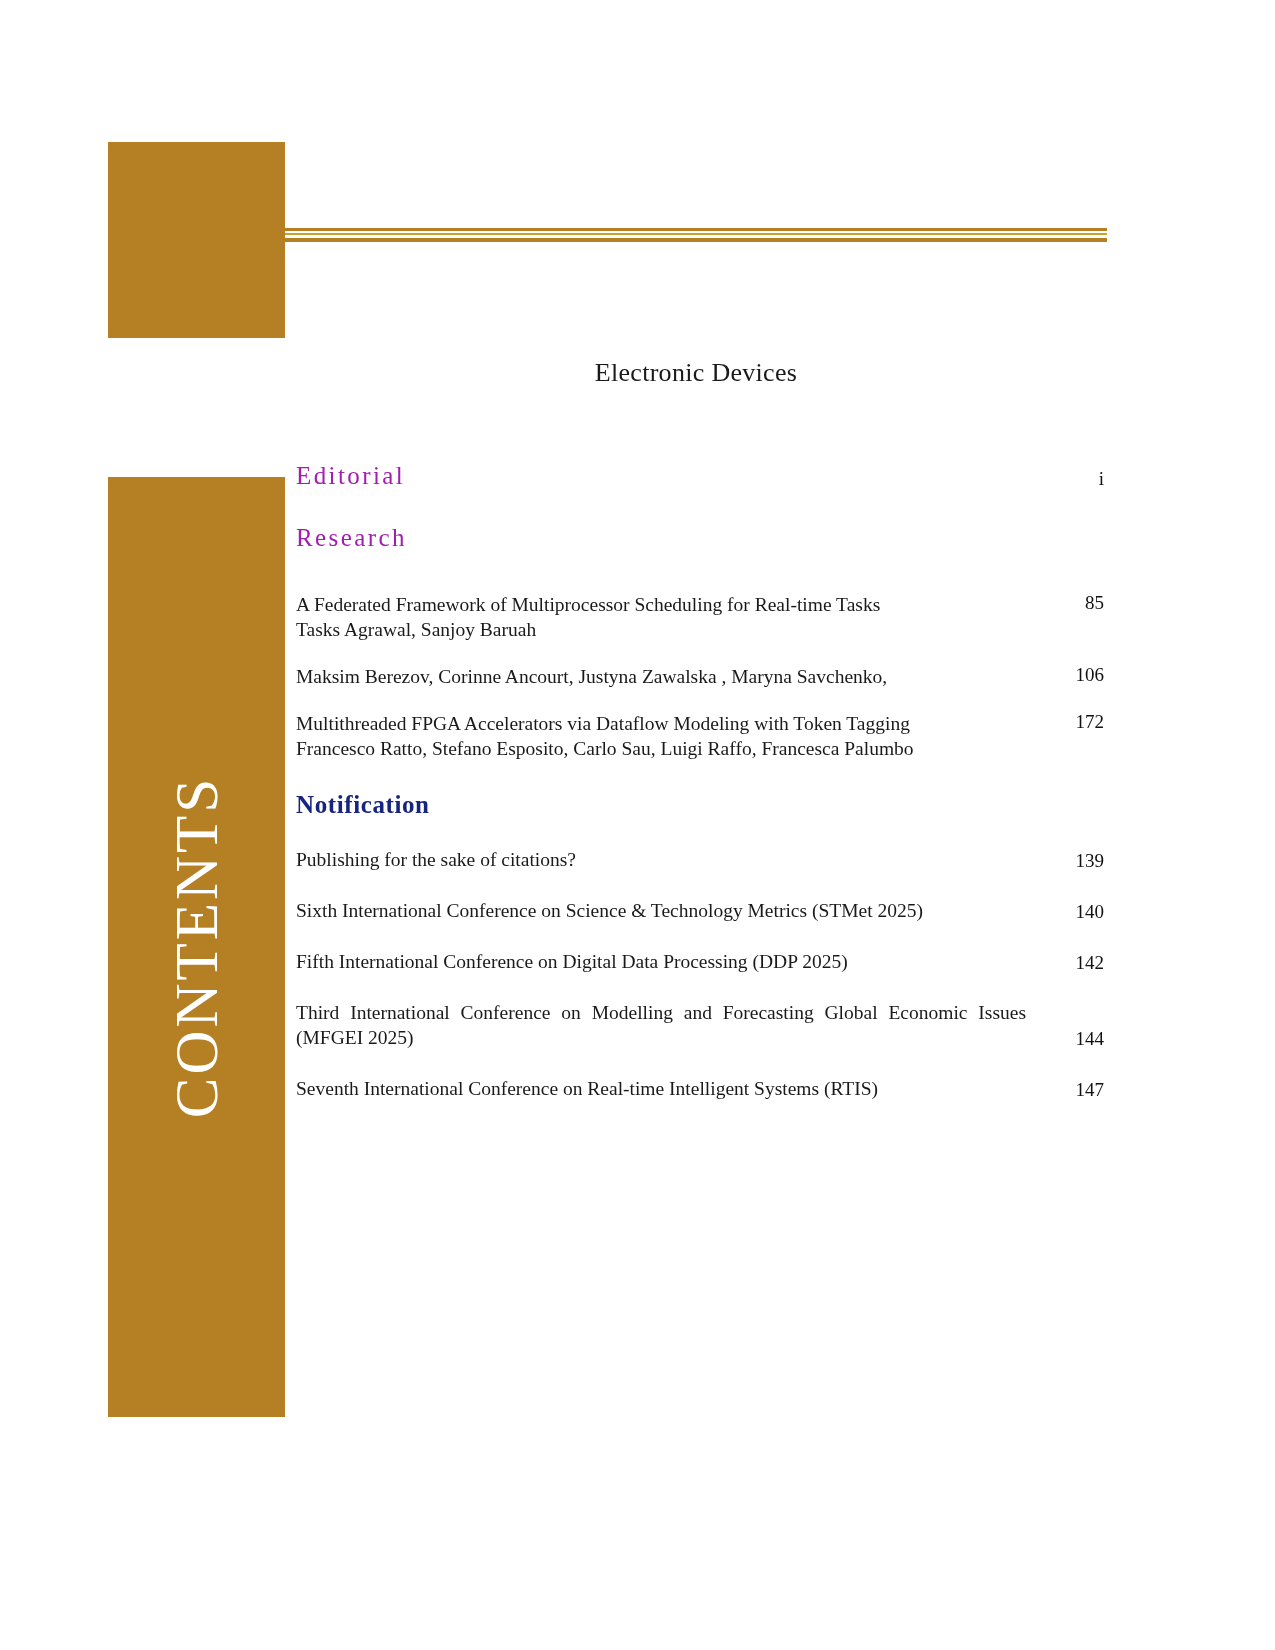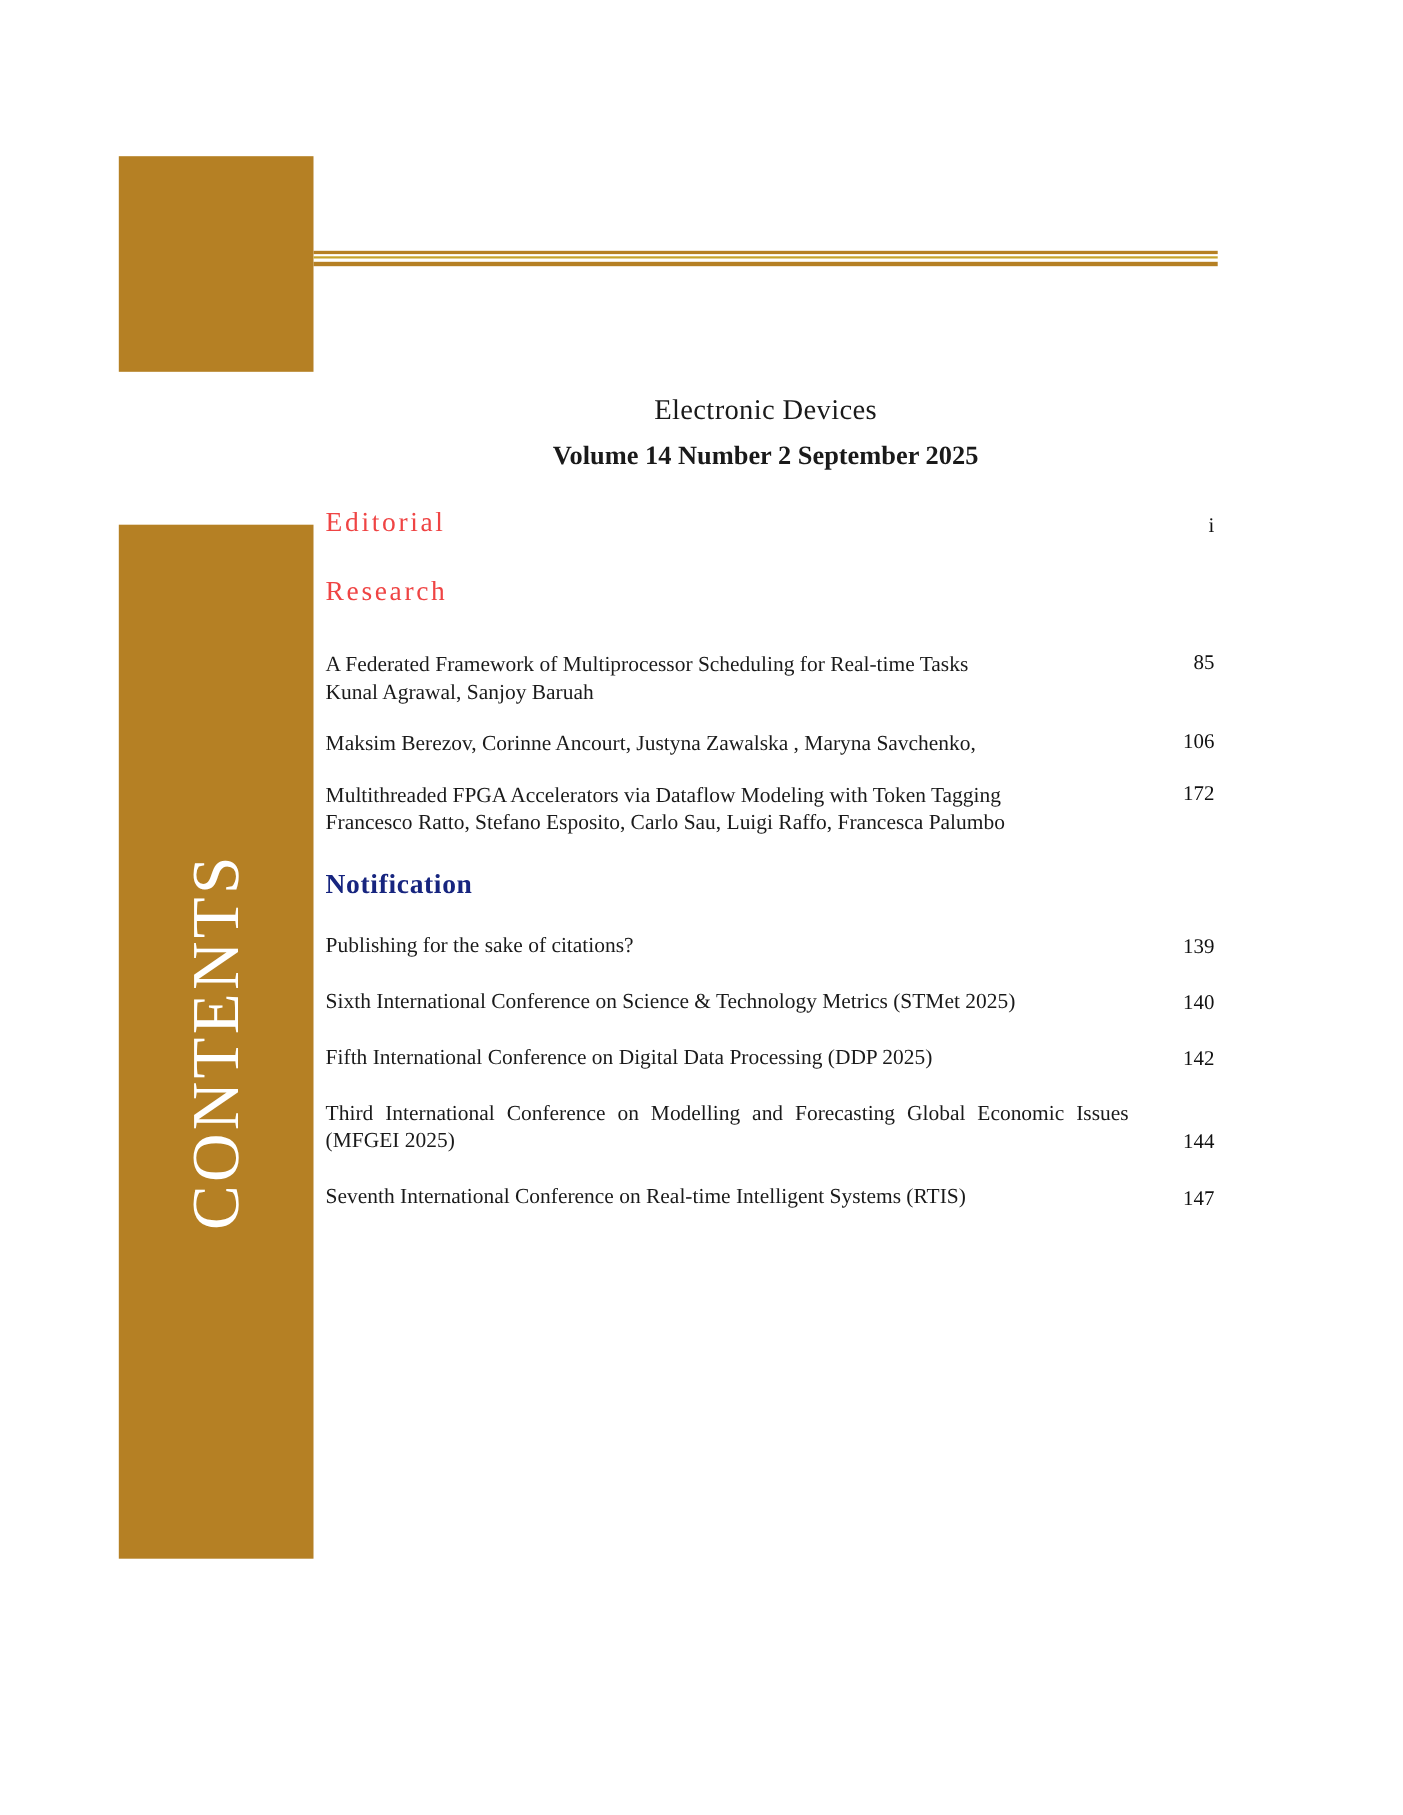--- a/index.html
+++ b/index.html
@@ -100,21 +100,21 @@
     left: 296px;
     top: 462px;
     width: 808px;
   }
   .toc-row {
     display: flex;
     align-items: flex-end;
     justify-content: space-between;
   }
   .section-head {
-    color: #ef4444;
+    color: #a21caf;
     font-size: 25px;
     letter-spacing: 2.4px;
     font-family: "Liberation Serif", serif;
   }
   .section-head.bold {
     font-weight: bold;
     color: #17257f;
     letter-spacing: 0.6px;
   }
   .page-num {
@@ -174,39 +174,38 @@
 <div class="contents-vertical">CONTENTS</div>
 
 <div class="rules">
   <div class="r1"></div>
   <div class="r2"></div>
   <div class="r3"></div>
 </div>
 
 <div class="title-wrap">
   <div class="journal-title">Electronic Devices</div>
-  <div class="issue-line">Volume 14 Number 2 September 2025</div>
 </div>
 
 <div class="toc">
 
   <div class="toc-row editorial-row">
     <div class="section-head">Editorial</div>
     <div class="page-num">i</div>
   </div>
 
   <div class="toc-row research-row">
     <div class="section-head">Research</div>
     <div class="page-num"></div>
   </div>
 
   <div class="entry">
     <div class="entry-text">
       <span class="entry-title spread">A Federated Framework of Multiprocessor Scheduling for Real-time Tasks</span>
-      <span class="entry-authors">Kunal Agrawal, Sanjoy Baruah</span>
+      <span class="entry-authors">Tasks Agrawal, Sanjoy Baruah</span>
     </div>
     <div class="page-num">85</div>
   </div>
 
   <div class="entry">
     <div class="entry-text">
       <span class="entry-authors">Maksim Berezov, Corinne Ancourt, Justyna Zawalska , Maryna Savchenko,</span>
     </div>
     <div class="page-num">106</div>
   </div>

